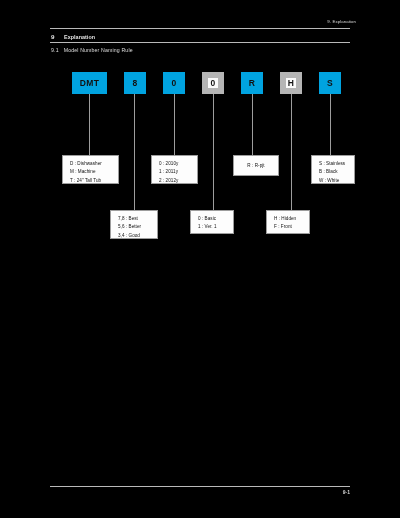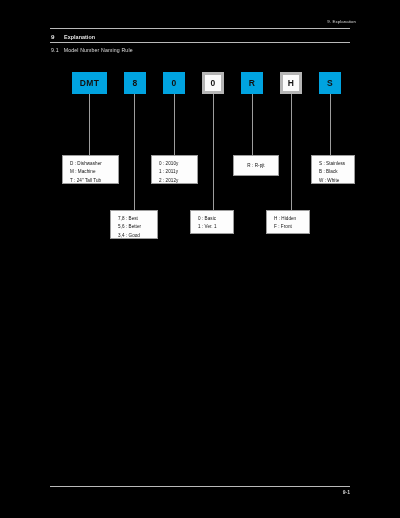--- a/index.html
+++ b/index.html
@@ -90,21 +90,21 @@
 
   
   .code-box {
     position: absolute;
     top: 72px;
     height: 22px;
     display: flex;
     align-items: center;
     justify-content: center;
     box-sizing: border-box;
-    border: 3px solid #fde047;
+    border: 6px solid #fde047;
     font-size: 8.5px;
     font-weight: bold;
     letter-spacing: 0.3px;
   }
   .code-box.cyan {
     background: #00a3e0;
     color: #111111;
     border-color: #00a3e0;
   }
   .code-box.white {

